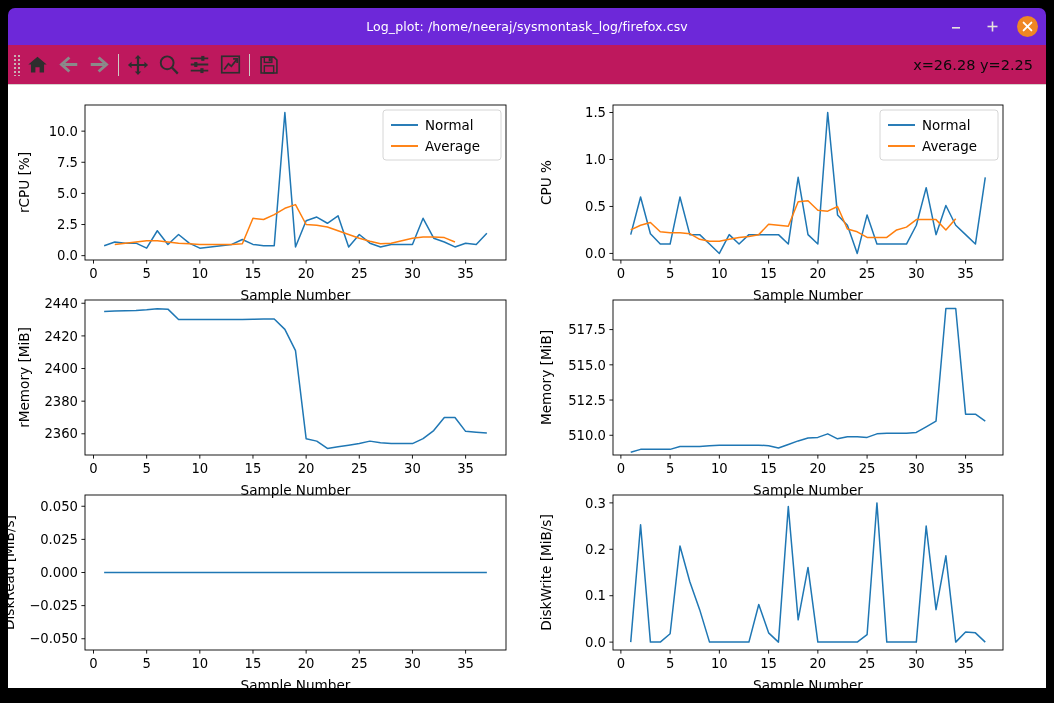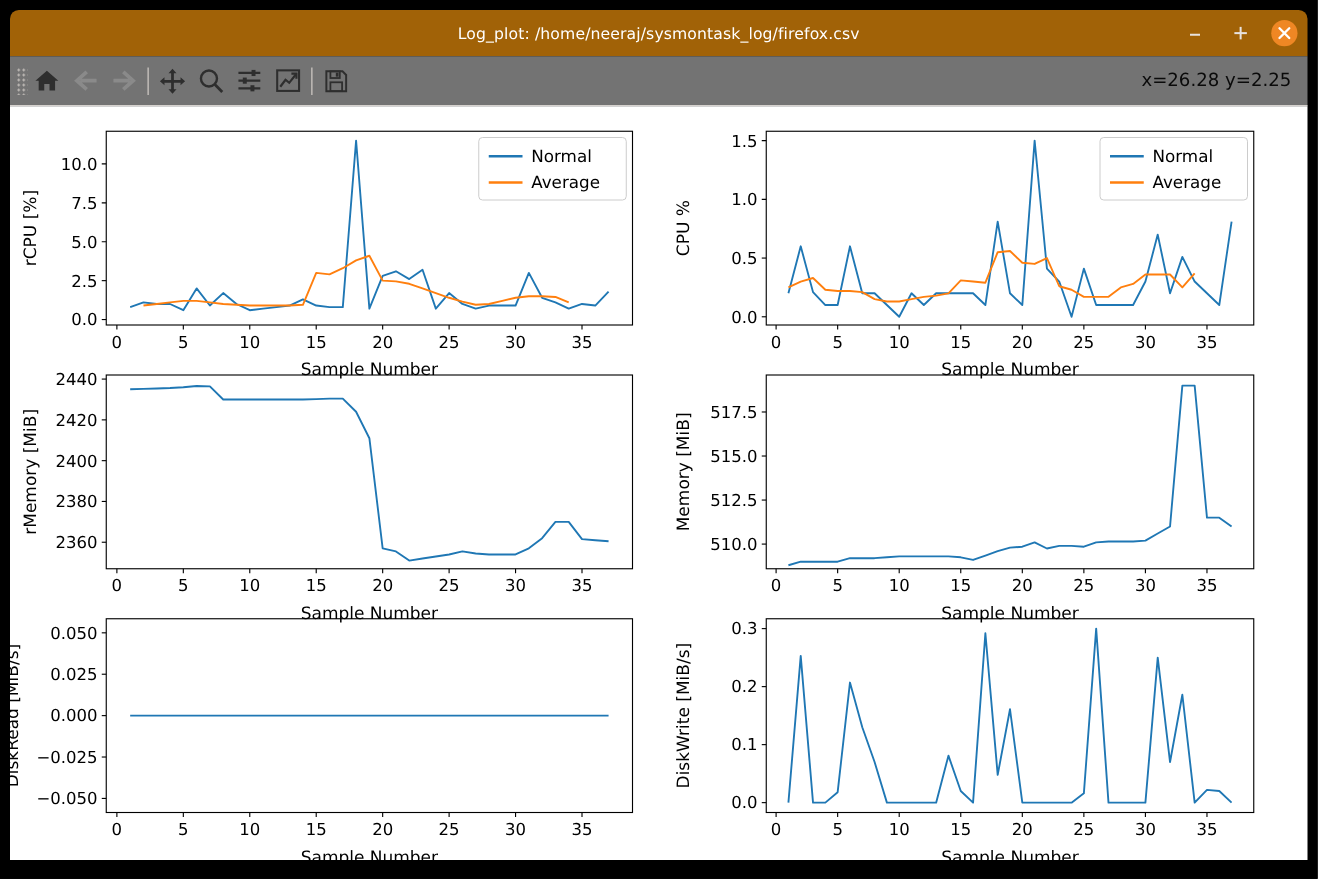--- a/index.html
+++ b/index.html
@@ -15,21 +15,21 @@
     position: absolute;
     left: 0; top: 0;
     width: 1054px; height: 703px;
     background: #000000;
   }
   
   #titlebar {
     position: absolute;
     left: 8px; top: 8px;
     width: 1038px; height: 37px;
-    background: #a16207;
+    background: #6d28d9;
     border-radius: 7px 7px 0 0;
     display: flex;
     align-items: center;
     justify-content: center;
   }
   #title-text {
     color: #ffffff;
     font-size: 12.5px;
     font-family: "DejaVu Sans", sans-serif;
     letter-spacing: 0.1px;
@@ -57,21 +57,21 @@
     color: #ffffff;
     font-size: 13px;
     font-weight: bold;
     width: 21px; height: 21px;
   }
   
   #toolbar {
     position: absolute;
     left: 8px; top: 45px;
     width: 1038px; height: 40px;
-    background: #737373;
+    background: #be185d;
     border-bottom: 1px solid #d6d2ce;
     display: flex;
     align-items: center;
   }
   #tool-grip {
     width: 9px; height: 22px; margin-left: 5px;
     background-image: radial-gradient(#c9c4bf 1px, transparent 1px);
     background-size: 4px 4px;
     opacity: .9;
   }

